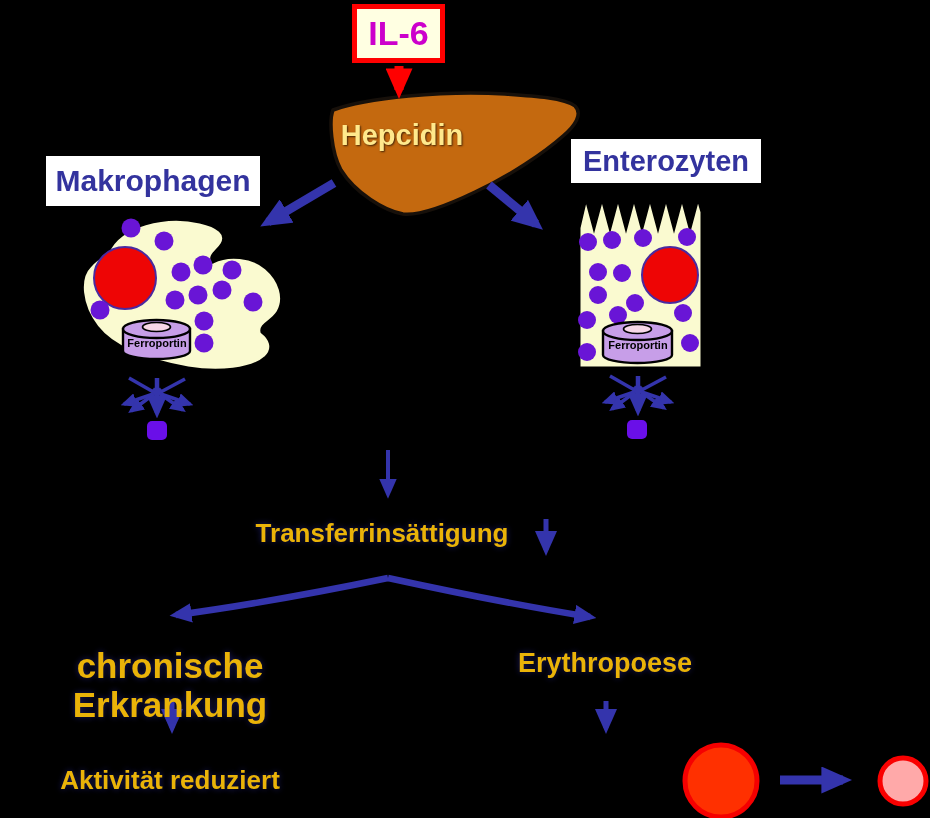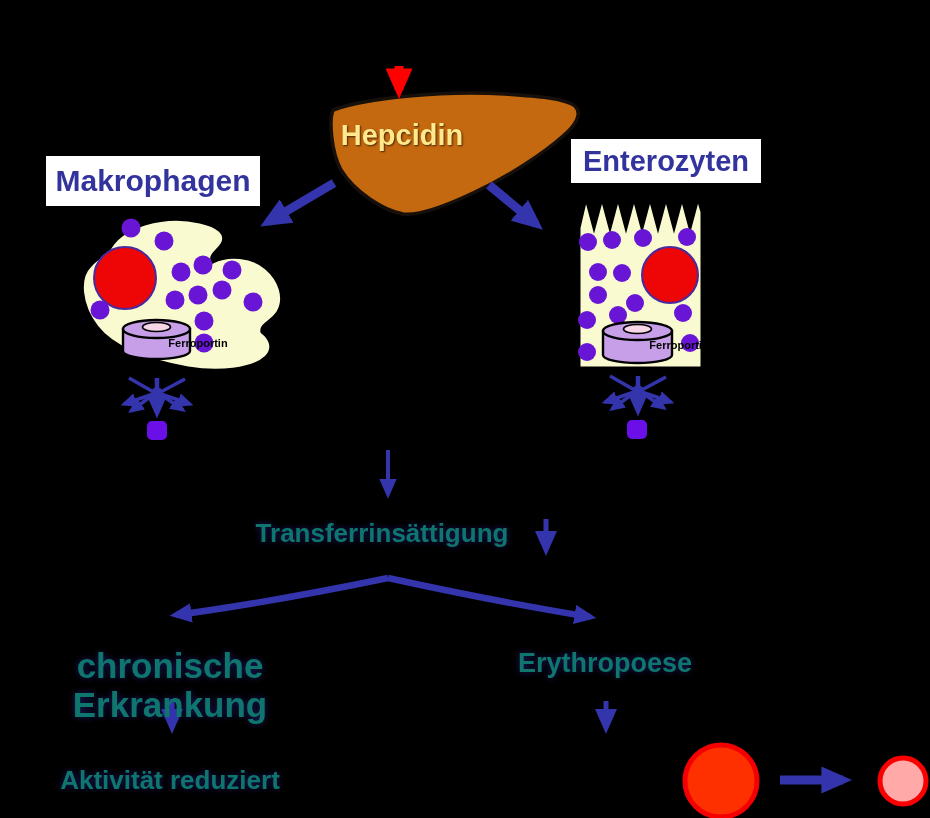--- a/index.html
+++ b/index.html
@@ -20,32 +20,32 @@
   .rbcPale{fill:#FFA9A9;stroke:#FA0000;stroke-width:5;}
   
   .redArrow{stroke:#FF0000;stroke-width:9;}
   .aThick{stroke:#3434AC;stroke-width:9;}
   .aMed{stroke:#3434AC;stroke-width:6.5;fill:none;}
   .aThin{stroke:#3434AC;stroke-width:4;}
   .aThin5{stroke:#3434AC;stroke-width:5;}
   .burst line{stroke:#3434AC;stroke-width:3.5;}
   .burst .mid{stroke-width:4.5;}
   
-  .lbl{position:absolute;font-weight:bold;color:#0f766e;text-align:center;
+  .lbl{position:absolute;font-weight:bold;color:#eab308;text-align:center;
        text-shadow:0 0 6px rgba(50,50,185,.55);line-height:1.1;}
   .whitebox{position:absolute;background:#FFFFFF;color:#33339E;font-weight:bold;
        display:flex;align-items:center;justify-content:center;}
   .il6box{position:absolute;left:352px;top:4px;width:93px;height:59px;box-sizing:border-box;
        border:5px solid #FF0000;background:#FFFFE2;color:#CC00CC;font-weight:bold;
        font-size:34px;display:flex;align-items:center;justify-content:center;}
   .hep{position:absolute;left:336px;top:119px;width:132px;text-align:center;font-weight:bold;
        font-size:29px;color:#FFE98C;text-shadow:1px 1px 2px rgba(0,0,0,.65);}
   .mak{left:46px;top:156px;width:214px;height:50px;font-size:30px;}
   .ent{left:543px;top:139px;width:190px;height:44px;font-size:29px;margin-left:28px;}
-  .fp{position:absolute;font-weight:bold;color:#000;text-align:center;padding-left:41px;}
+  .fp{position:absolute;font-weight:bold;color:#000;text-align:center;}
   .fpL{left:124px;top:337px;width:66px;font-size:11px;}
   .fpR{left:608px;top:339px;width:60px;font-size:11px;}
   .transferrin{left:230px;top:519px;width:304px;font-size:26px;}
   .chronic{left:10px;top:647px;width:320px;font-size:35px;}
   .erythro{left:505px;top:649px;width:200px;font-size:27px;}
   .activity{left:40px;top:746px;width:260px;font-size:26px;margin-top:20px;}
   .anemia{left:545px;top:764px;width:120px;font-size:26px;}
 </style>
 </head>
 <body>
@@ -157,20 +157,23 @@
     <path class="aMed" d="M388,578 Q272,602 176,615" marker-end="url(#mThick)"></path>
     <path class="aMed" d="M388,578 Q498,602 590,617" marker-end="url(#mThick)"></path>
     <line class="aThin5" x1="172" y1="699" x2="172" y2="728" marker-end="url(#mThin)"></line>
     <line class="aThin5" x1="606" y1="701" x2="606" y2="728" marker-end="url(#mThin)"></line>
 
     <circle class="rbc" cx="721" cy="781" r="36"></circle>
     <line class="aThick" x1="780" y1="780" x2="843" y2="780" marker-end="url(#mThick)"></line>
     <circle class="rbcPale" cx="903" cy="781" r="23"></circle>
   </svg>
 
+  <div class="il6box">
+    <span>IL-6</span>
+  </div>
   <div class="hep">Hepcidin</div>
   <div class="whitebox mak">Makrophagen</div>
   <div class="whitebox ent">Enterozyten</div>
   <div class="fp fpL">Ferroportin</div>
   <div class="fp fpR">Ferroportin</div>
   <div class="lbl transferrin">Transferrinsättigung</div>
   <div class="lbl chronic">chronische Erkrankung</div>
   <div class="lbl erythro">Erythropoese</div>
   <div class="lbl activity">Aktivität reduziert</div>
 </div>

